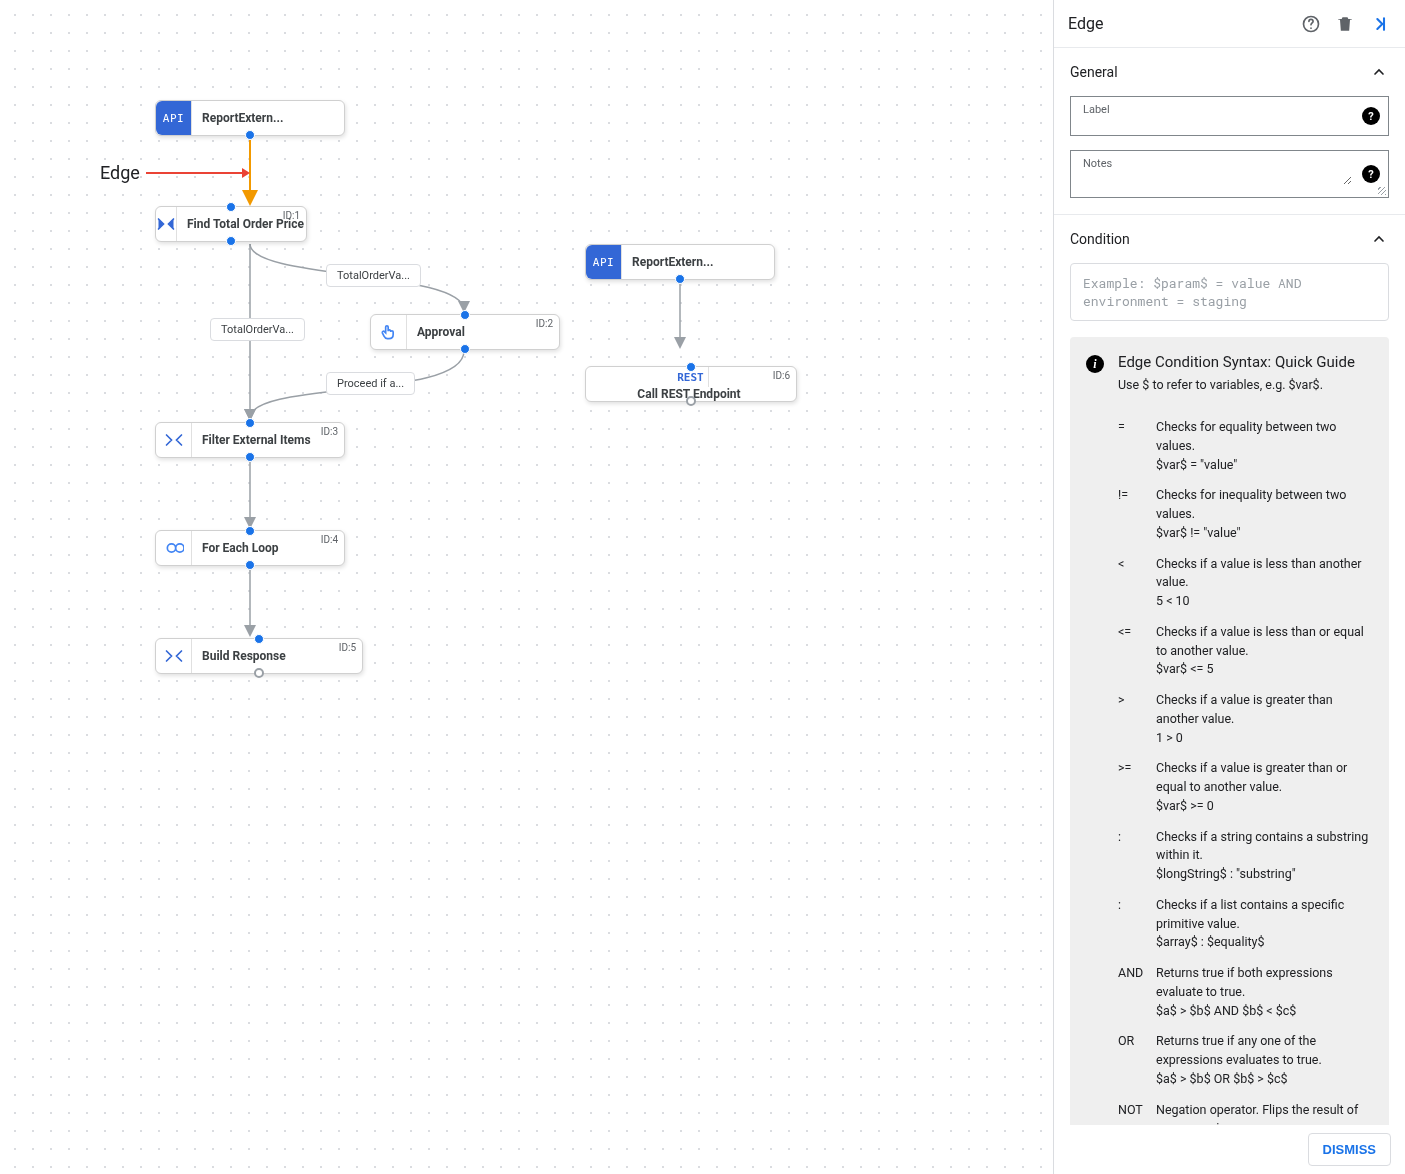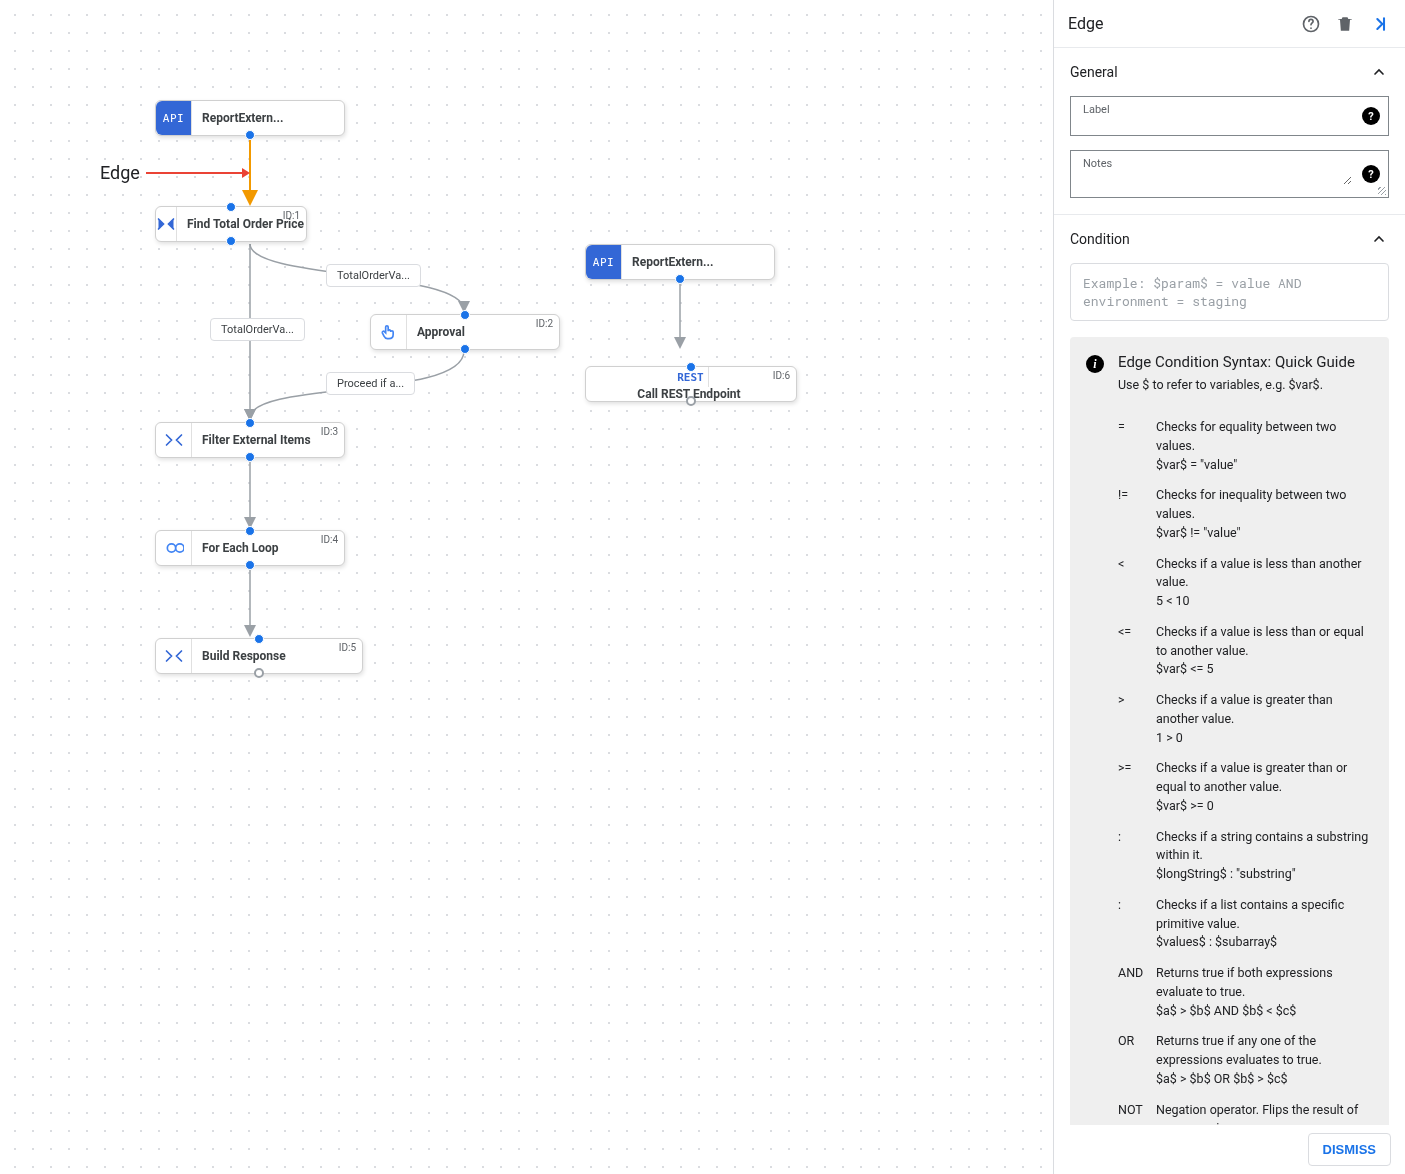--- a/index.html
+++ b/index.html
@@ -340,21 +340,21 @@
                 <tr>
                   <td class="op">&gt;=</td>
                   <td>Checks if a value is greater than or equal to another value.<br><span class="ex">$var$ &gt;= 0</span></td>
                 </tr>
                 <tr>
                   <td class="op">:</td>
                   <td>Checks if a string contains a substring within it.<br><span class="ex">$longString$ : "substring"</span></td>
                 </tr>
                 <tr>
                   <td class="op">:</td>
-                  <td>Checks if a list contains a specific primitive value.<br><span class="ex">$values$ : $subarray$</span></td>
+                  <td>Checks if a list contains a specific primitive value.<br><span class="ex">$array$ : $equality$</span></td>
                 </tr>
                 <tr>
                   <td class="op">AND</td>
                   <td>Returns true if both expressions evaluate to true.<br><span class="ex">$a$ &gt; $b$ AND $b$ &lt; $c$</span></td>
                 </tr>
                 <tr>
                   <td class="op">OR</td>
                   <td>Returns true if any one of the expressions evaluates to true.<br><span class="ex">$a$ &gt; $b$ OR $b$ &gt; $c$</span></td>
                 </tr>
                 <tr>

